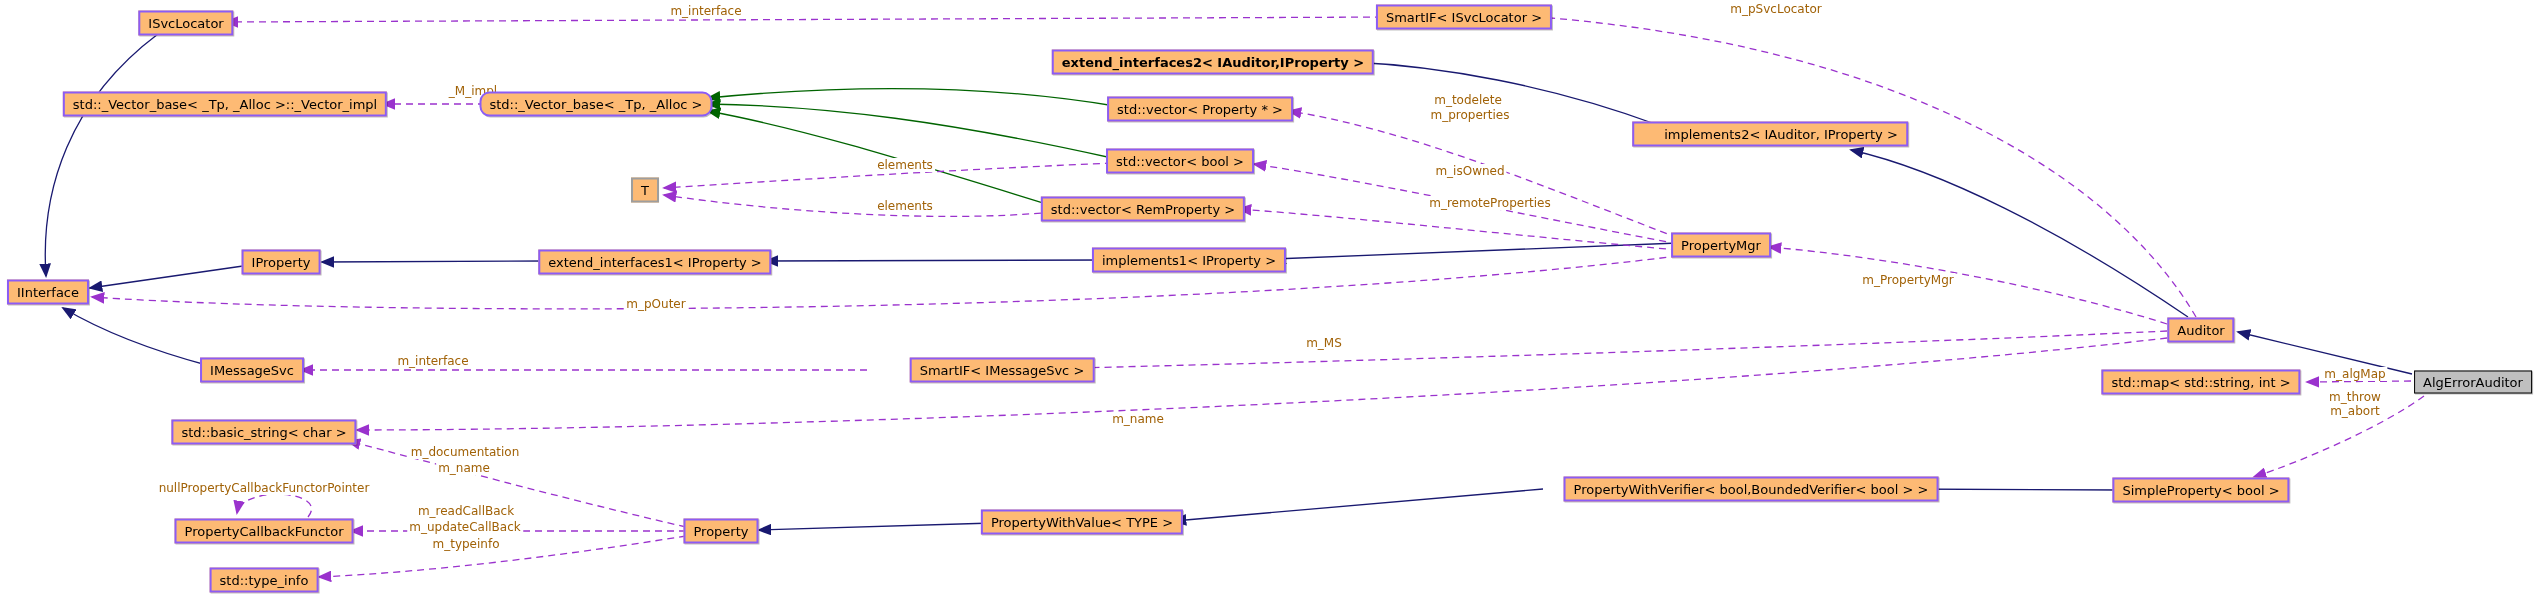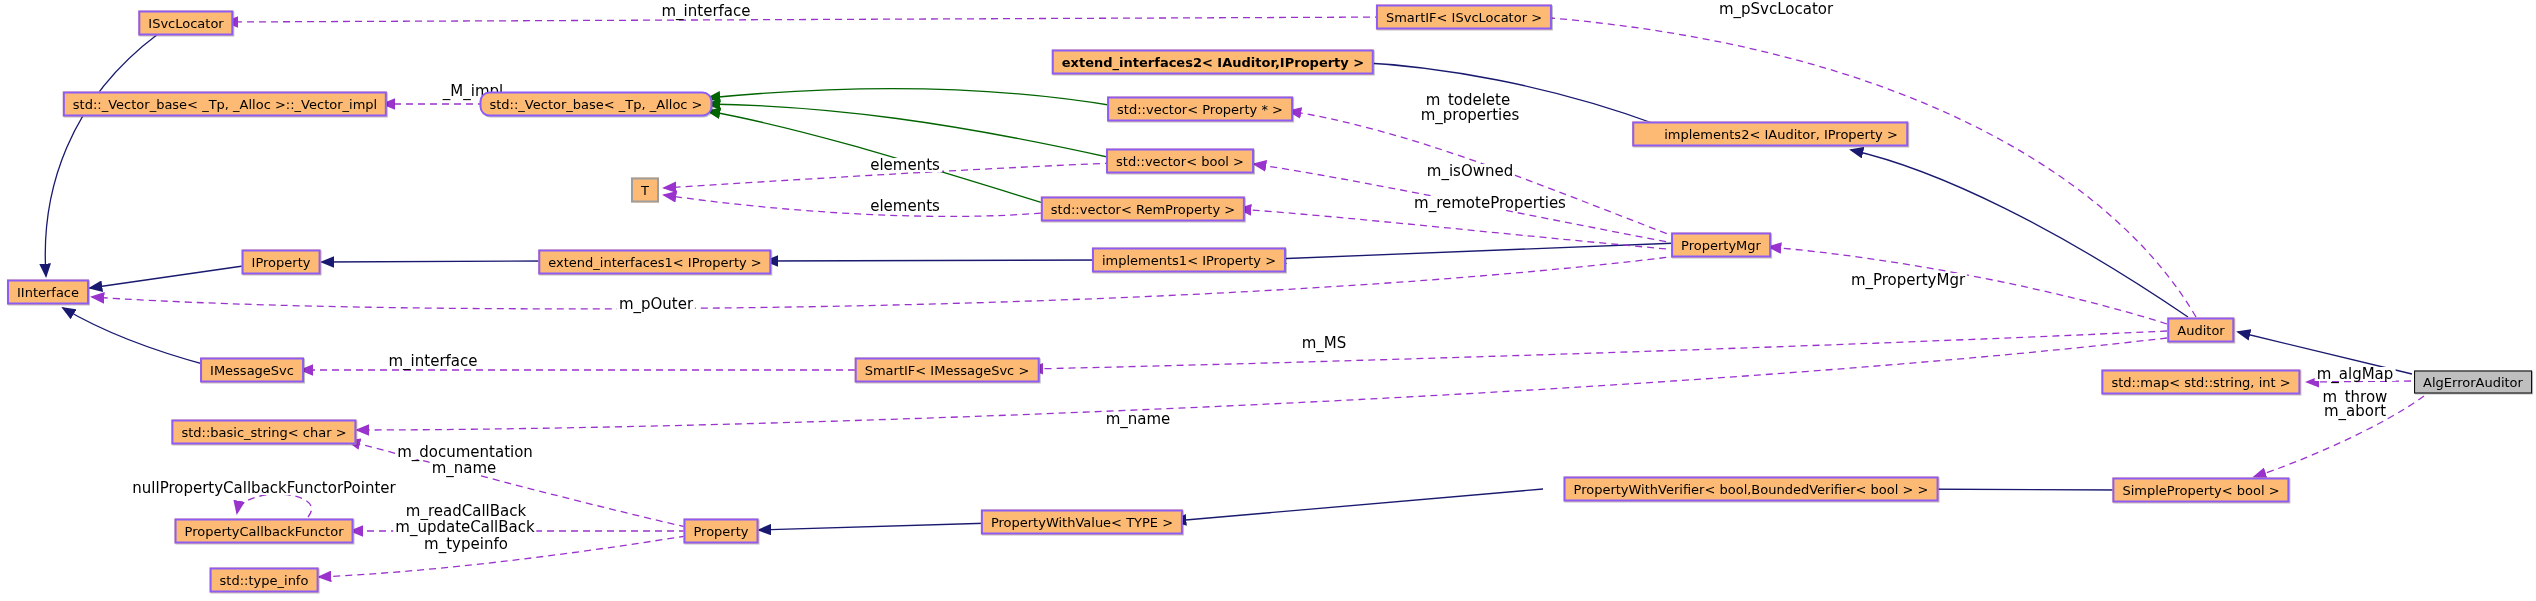--- a/index.html
+++ b/index.html
@@ -22,22 +22,22 @@
     padding:2px 8px;
     white-space:nowrap;
     box-shadow:1px 1px 0 rgba(0,0,0,0.25);
   }
   .node.current{background:#bfbfbf;border:1.5px solid #000;}
   .node.tparam{border-color:#9e9e9e;box-shadow:none;}
   .lbl{
     position:absolute;
     transform:translate(-50%,-50%);
     background:#ffffff;
-    color:#000000;
-    font-size:15px;
+    color:#a16207;
+    font-size:12px;
     line-height:14px;
     padding:0 2px;
     white-space:nowrap;
   }
   path.edge{fill:none;stroke-width:1.3;}
   path.inheritance{stroke:#191970;}
   path.template{stroke:#006400;}
   path.usage{stroke:#9a32cd;stroke-dasharray:7,5;}
 </style>
 </head>
@@ -124,21 +124,21 @@
     <div class="node" style="left: 1143px; top: 209px;">std::vector&lt; RemProperty &gt;</div>
     <div class="node tparam" style="left: 645px; top: 190px;">T</div>
     <div class="node" style="left: 1770px; top: 134px; padding-left: 30px;">implements2&lt; IAuditor, IProperty &gt;</div>
     <div class="node" style="left: 48px; top: 292px;">IInterface</div>
     <div class="node" style="left: 281px; top: 262px;">IProperty</div>
     <div class="node" style="left: 655px; top: 262px;">extend_interfaces1&lt; IProperty &gt;</div>
     <div class="node" style="left: 1189px; top: 260px;">implements1&lt; IProperty &gt;</div>
     <div class="node" style="left: 1721px; top: 245px;">PropertyMgr</div>
     <div class="node" style="left: 2201px; top: 330px;">Auditor</div>
     <div class="node" style="left: 252px; top: 370px;">IMessageSvc</div>
-    <div class="node" style="left: 947px; top: 370px;">SmartIF&lt; IMessageSvc &gt;</div>
+    <div class="node" style="left: 1002px; top: 370px;">SmartIF&lt; IMessageSvc &gt;</div>
     <div class="node" style="left: 2201px; top: 382px;">std::map&lt; std::string, int &gt;</div>
     <div class="node current" style="left: 2473px; top: 382px;">AlgErrorAuditor</div>
     <div class="node" style="left: 264px; top: 432px;">std::basic_string&lt; char &gt;</div>
     <div class="node" style="left: 264px; top: 531px;">PropertyCallbackFunctor</div>
     <div class="node" style="left: 264px; top: 580px;">std::type_info</div>
     <div class="node" style="left: 721px; top: 531px;">Property</div>
     <div class="node" style="left: 1082px; top: 522px;">PropertyWithValue&lt; TYPE &gt;</div>
     <div class="node" style="left: 1718px; top: 489px; margin-left: 33px;">PropertyWithVerifier&lt; bool,BoundedVerifier&lt; bool &gt; &gt;</div>
     <div class="node" style="left: 2201px; top: 490px;">SimpleProperty&lt; bool &gt;</div>
   </div>

